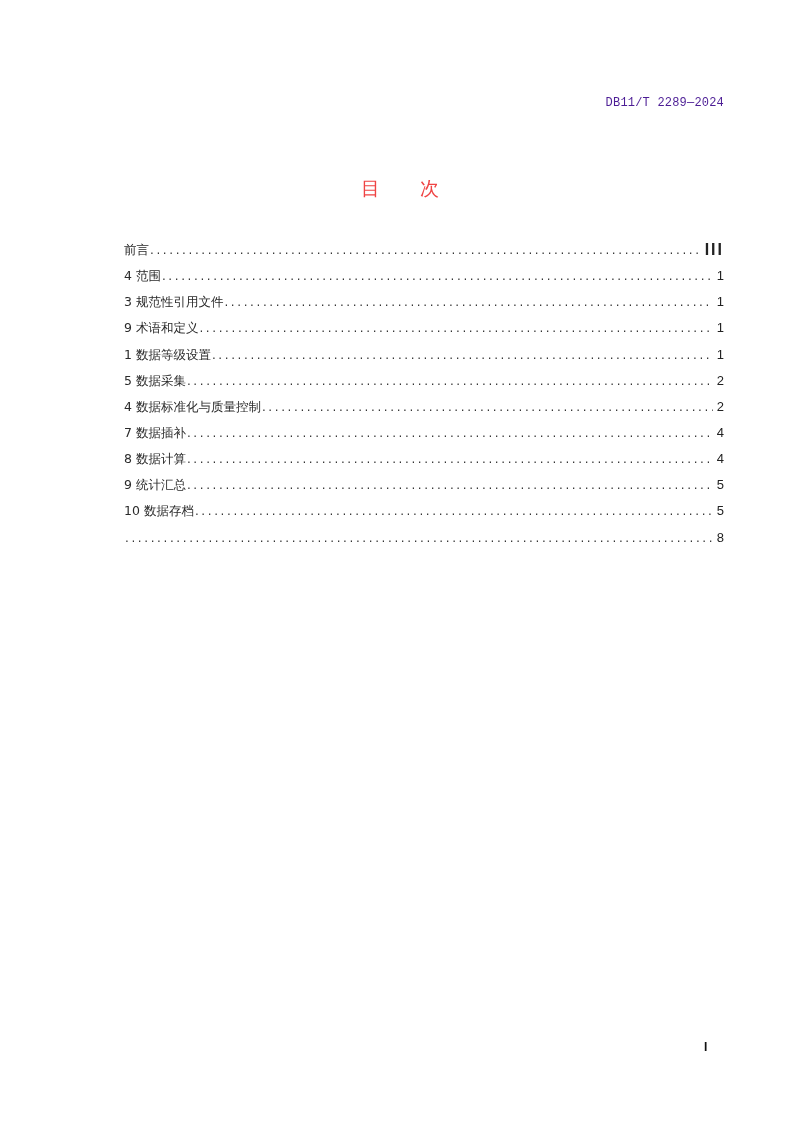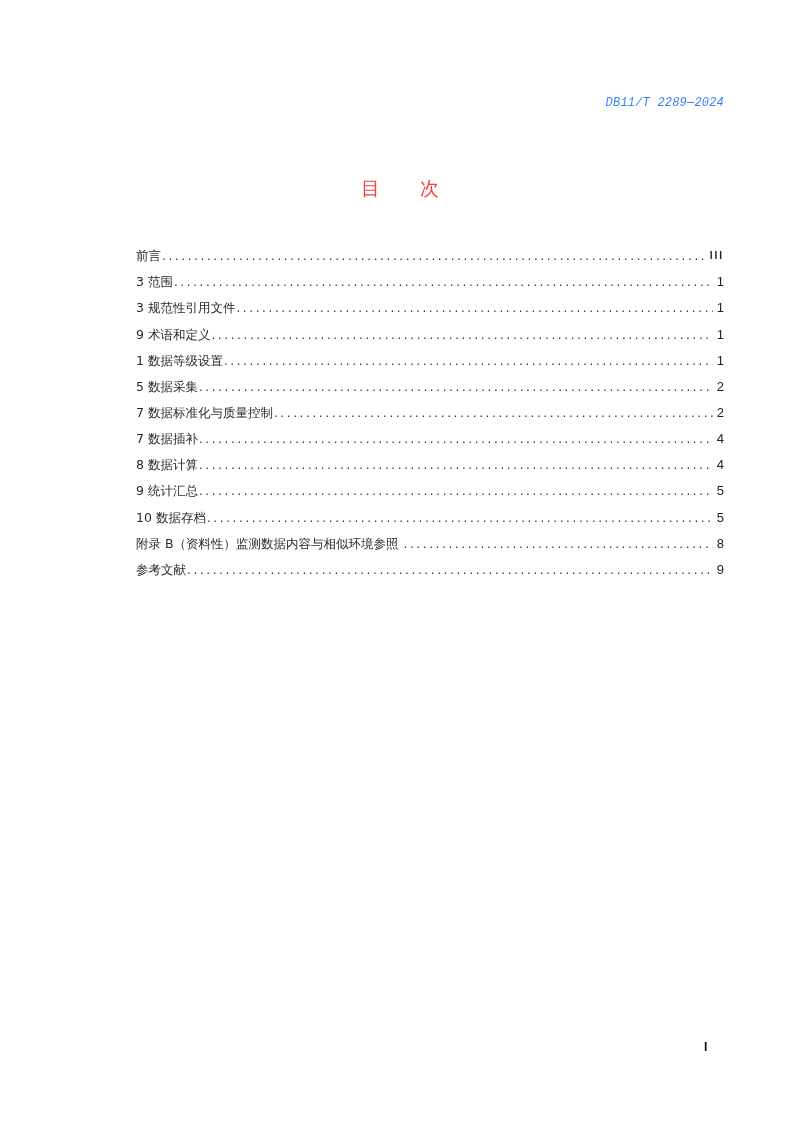--- a/index.html
+++ b/index.html
@@ -15,22 +15,21 @@
       color: #1a1a1a;
       font-family: "DejaVu Sans", "Liberation Sans", sans-serif;
     }
     .std-code {
       position: absolute;
       top: 96px;
       right: 76px;
       font-family: "Liberation Mono", "DejaVu Sans Mono", monospace;
       font-size: 12px;
       letter-spacing: 0.2px;
-      color: #3b82f6;
-      font-style: italic;
+      color: #4c1d95;
     }
     .toc-title {
       position: absolute;
       top: 176px;
       left: 0;
       width: 800px;
       text-align: center;
       font-size: 19px;
       color: #ef4444;
     }
@@ -44,27 +43,26 @@
       position: absolute;
       top: 240px;
       left: 124px;
       width: 600px;
       margin: 0;
       padding: 0;
       list-style: none;
     }
     .toc-row {
       display: flex;
-      align-items: flex-end;
+      align-items: flex-start;
       height: 26.15px;
       line-height: 20px;
       font-size: 12.5px;
       color: #2a2a2a;
       cursor: pointer;
-      margin-left: 12px;
     }
     .toc-label {
       white-space: pre;
       flex: 0 0 auto;
     }
     .toc-leader {
       flex: 1 1 auto;
       overflow: hidden;
       white-space: nowrap;
       margin: 0 3px 0 1px;
@@ -79,21 +77,21 @@
       flex: 0 0 auto;
       text-align: right;
       min-width: 8px;
       font-family: "Liberation Sans", sans-serif;
       font-size: 13px;
       color: #222;
     }
     .toc-page.roman {
       font-weight: bold;
       letter-spacing: 2px;
-      font-size: 10px;
+      font-size: 16px;
     }
     .page-footer {
       position: absolute;
       top: 1040px;
       left: 704px;
       font-family: "Liberation Sans", sans-serif;
       font-weight: bold;
       font-size: 12px;
       color: #111;
     }
@@ -107,21 +105,21 @@
   <span>目</span><span class="gap"></span><span>次</span>
 </div>
 
 <ul class="toc-list">
   <li class="toc-row">
     <span class="toc-label">前言</span>
     <span class="toc-leader"></span>
     <span class="toc-page roman">III</span>
   </li>
   <li class="toc-row">
-    <span class="toc-label">3 范围</span>
+    <span class="toc-label">4 范围</span>
     <span class="toc-leader"></span>
     <span class="toc-page">1</span>
   </li>
   <li class="toc-row">
     <span class="toc-label">3 规范性引用文件</span>
     <span class="toc-leader"></span>
     <span class="toc-page">1</span>
   </li>
   <li class="toc-row">
     <span class="toc-label">9 术语和定义</span>
@@ -132,21 +130,21 @@
     <span class="toc-label">1 数据等级设置</span>
     <span class="toc-leader"></span>
     <span class="toc-page">1</span>
   </li>
   <li class="toc-row">
     <span class="toc-label">5 数据采集</span>
     <span class="toc-leader"></span>
     <span class="toc-page">2</span>
   </li>
   <li class="toc-row">
-    <span class="toc-label">7 数据标准化与质量控制</span>
+    <span class="toc-label">4 数据标准化与质量控制</span>
     <span class="toc-leader"></span>
     <span class="toc-page">2</span>
   </li>
   <li class="toc-row">
     <span class="toc-label">7 数据插补</span>
     <span class="toc-leader"></span>
     <span class="toc-page">4</span>
   </li>
   <li class="toc-row">
     <span class="toc-label">8 数据计算</span>
@@ -157,24 +155,18 @@
     <span class="toc-label">9 统计汇总</span>
     <span class="toc-leader"></span>
     <span class="toc-page">5</span>
   </li>
   <li class="toc-row">
     <span class="toc-label">10 数据存档</span>
     <span class="toc-leader"></span>
     <span class="toc-page">5</span>
   </li>
   <li class="toc-row">
-    <span class="toc-label">附录 B（资料性）监测数据内容与相似环境参照 </span>
     <span class="toc-leader"></span>
     <span class="toc-page">8</span>
-  </li>
-  <li class="toc-row">
-    <span class="toc-label">参考文献</span>
-    <span class="toc-leader"></span>
-    <span class="toc-page">9</span>
   </li>
 </ul>
 
 <div class="page-footer">I</div>
 
 </body></html>

